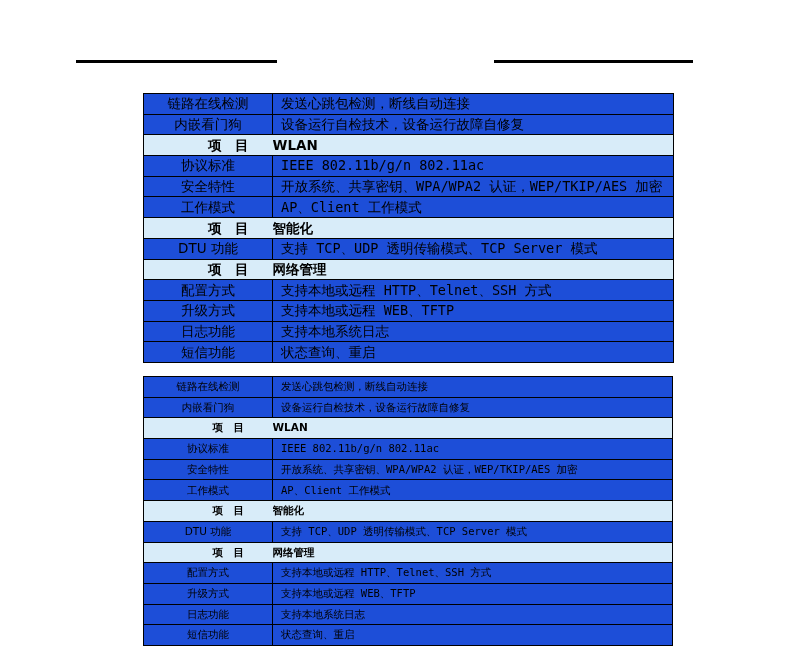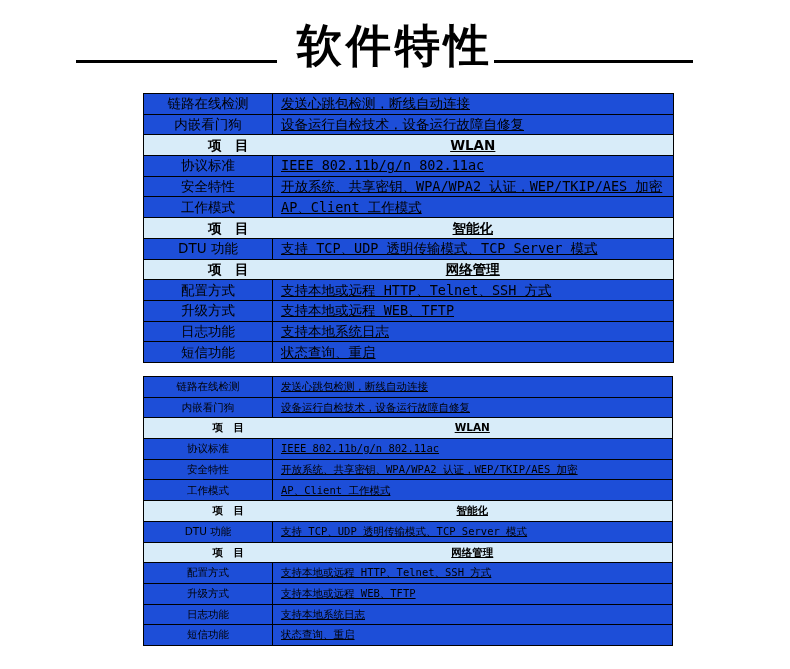--- a/index.html
+++ b/index.html
@@ -26,44 +26,42 @@
   table.features td{
     border:1px solid #000;
     overflow:hidden;white-space:nowrap;
     vertical-align:middle;padding:0;
     line-height:1.1;
   }
   table.features td.label{text-align:center;}
   table.features td.value{
     padding-left:8px;text-align:left;
     font-family:"DejaVu Sans Mono","Liberation Mono","DejaVu Sans",monospace;
-    text-decoration:underline;
   }
   tr.hdr td{font-weight:bold;}
   tr.hdr td.label{border-right:0;padding-left:40px;}
   tr.hdr td.value{
-    border-left:0;text-align:center;padding-left:0;
+    border-left:0;padding-left:0;
     font-family:"DejaVu Sans","Liberation Sans",sans-serif;
   }
   
   table.t-large{left:143px;top:93px;width:531px;font-size:13.5px;}
   table.t-large td{height:19.7px;}
   table.t-large col.c-label{width:129px;}
   
   table.t-small{left:143px;top:376px;width:530px;font-size:10.5px;}
   table.t-small td{height:19.7px;}
   table.t-small col.c-label{width:129px;}
 </style>
 </head>
 <body>
 
 <div class="page">
 
   <div class="hrule hrule-left"></div>
-  <h1 class="title">软件特性</h1>
   <div class="hrule hrule-right"></div>
 
   <table class="features t-large">
     <colgroup>
         <col class="c-label">
         <col class="c-value">
       </colgroup>
     <tbody>
         <tr>
           <td class="label">链路在线检测</td>

